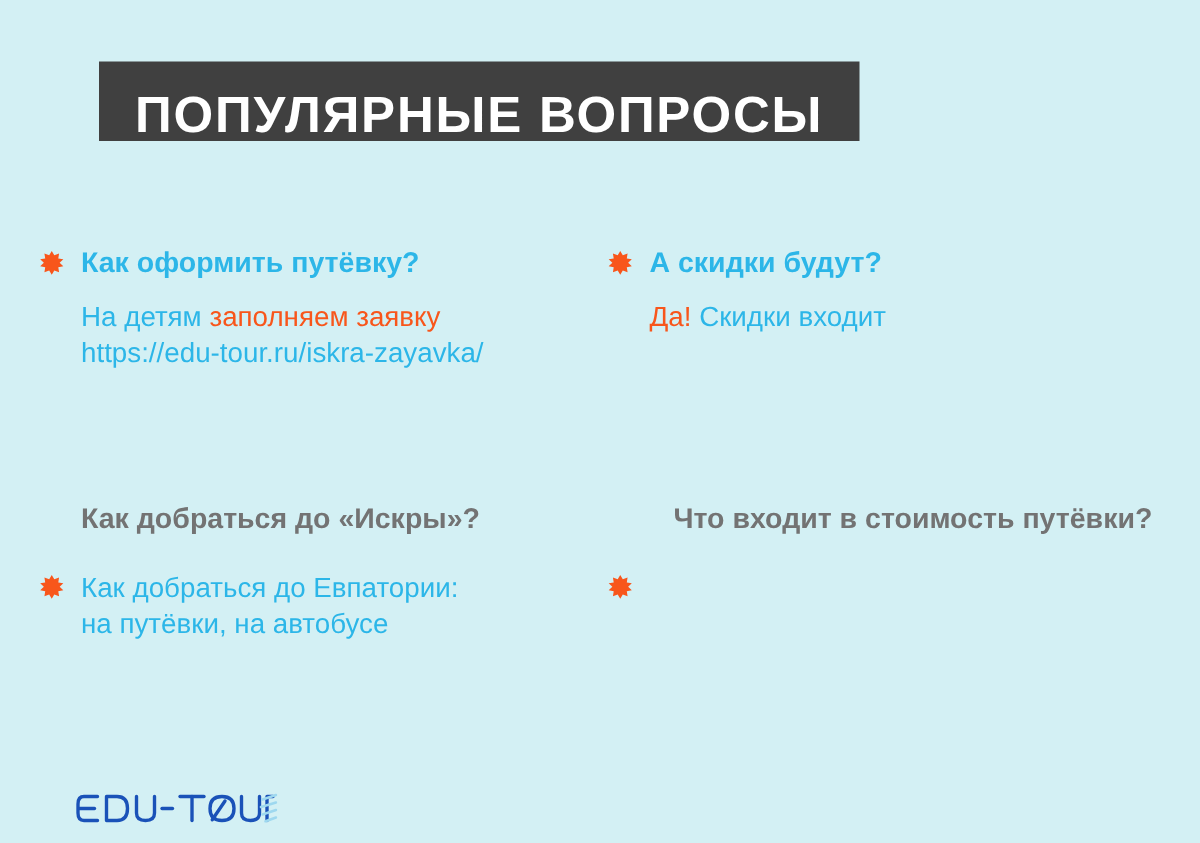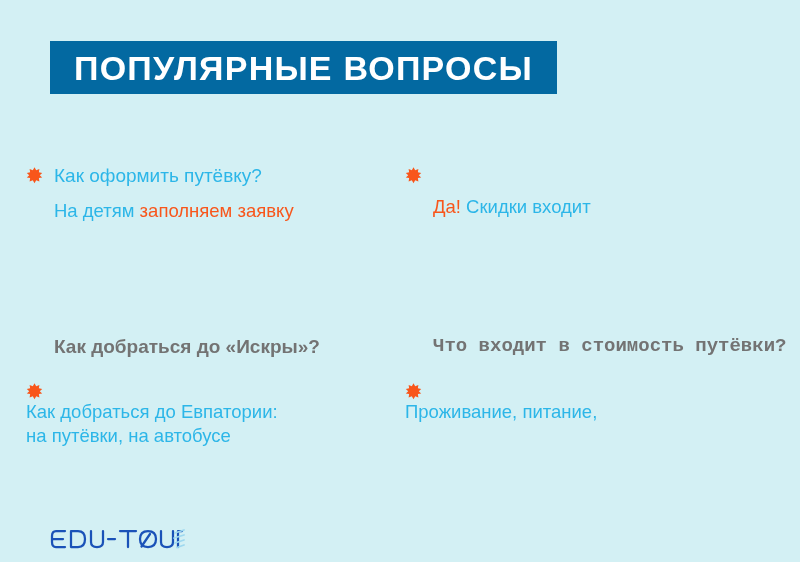--- a/index.html
+++ b/index.html
@@ -18,27 +18,27 @@
 
   .slide {
     position: absolute;
     inset: 0;
     background: #d3f0f4;
   }
 
   
   .title-banner {
     position: absolute;
-    left: 50px;
+    left: 66px;
     top: 41px;
     width: 507px;
     height: 53px;
-    background: #0369a1;
+    background: #404040;
     display: flex;
-    align-items: center;
+    align-items: flex-end;
     justify-content: center;
     box-sizing: border-box;
   }
   .title-banner .title-text {
     color: #ffffff;
     font-size: 34px;
     font-weight: bold;
     letter-spacing: 1.2px;
     line-height: 1;
     white-space: nowrap;
@@ -60,21 +60,21 @@
     width: 17px;
     height: 17px;
     margin-top: 3px;
     margin-right: 11px;
   }
   .bullet svg { display: block; }
 
   .q-text {
     color: #2cb6e8;
     font-size: 19px;
-    font-weight: normal;
+    font-weight: bold;
     line-height: 1.25;
     white-space: nowrap;
   }
 
   .a-text {
     color: #2cb6e8;
     font-size: 18.5px;
     font-weight: normal;
     line-height: 1.32;
     white-space: nowrap;
@@ -96,24 +96,24 @@
     margin-top: 11px;
   }
 
   
   #block-q1 { left: 26px;  top: 164px; }
   #block-q2 { left: 405px; top: 164px; }
   #block-q3 { left: 26px;  top: 335px; }
   #block-q4 { left: 405px; top: 335px; }
 
   #block-q3 .q-standalone { margin-left: 28px; }
-  #block-q4 .q-standalone { margin-left: 28px; font-family: Liberation Mono, monospace; }
+  #block-q4 .q-standalone { margin-left: 44px; }
 
   #block-q3 .qa-row,
-  #block-q4 .qa-row { margin-top: 21px; flex-direction: column; }
+  #block-q4 .qa-row { margin-top: 21px; }
 
   
   .logo {
     position: absolute;
     left: 50px;
     top: 526px;
     display: flex;
     align-items: center;
   }
   .logo-mark { display: block; }
@@ -131,30 +131,32 @@
     <div class="qa-row">
       <span class="bullet">
         <svg width="17" height="17" viewBox="0 0 32 32" aria-hidden="true">
           <path fill="#f8561b" d="M16 0.5l3.2 5.4 6.0-2.1-1.0 6.3 6.3 1.0-4.6 4.4 4.6 4.4-6.3 1.0 1.0 6.3-6.0-2.1L16 30.5l-3.2-5.4-6.0 2.1 1.0-6.3-6.3-1.0 4.6-4.4-4.6-4.4 6.3-1.0-1.0-6.3 6.0 2.1z"></path>
         </svg>
       </span>
       <span class="q-text">Как оформить путёвку?</span>
     </div>
     <div class="answer-indent">
       <div class="a-text"><span>На детям </span><span class="hl">заполняем заявку</span></div>
+      <div class="a-text">https://edu-tour.ru/iskra-zayavka/</div>
     </div>
   </div>
 
   <div class="qa-block" id="block-q2">
     <div class="qa-row">
       <span class="bullet">
         <svg width="17" height="17" viewBox="0 0 32 32" aria-hidden="true">
           <path fill="#f8561b" d="M16 0.5l3.2 5.4 6.0-2.1-1.0 6.3 6.3 1.0-4.6 4.4 4.6 4.4-6.3 1.0 1.0 6.3-6.0-2.1L16 30.5l-3.2-5.4-6.0 2.1 1.0-6.3-6.3-1.0 4.6-4.4-4.6-4.4 6.3-1.0-1.0-6.3 6.0 2.1z"></path>
         </svg>
       </span>
+      <span class="q-text">А скидки будут?</span>
     </div>
     <div class="answer-indent">
       <div class="a-text"><span class="hl">Да! </span><span>Скидки входит</span></div>
     </div>
   </div>
 
   <div class="qa-block" id="block-q3">
     <div class="q-standalone">Как добраться до «Искры»?</div>
     <div class="qa-row">
       <span class="bullet">
@@ -171,21 +173,20 @@
 
   <div class="qa-block" id="block-q4">
     <div class="q-standalone">Что входит в стоимость путёвки?</div>
     <div class="qa-row">
       <span class="bullet">
         <svg width="17" height="17" viewBox="0 0 32 32" aria-hidden="true">
           <path fill="#f8561b" d="M16 0.5l3.2 5.4 6.0-2.1-1.0 6.3 6.3 1.0-4.6 4.4 4.6 4.4-6.3 1.0 1.0 6.3-6.0-2.1L16 30.5l-3.2-5.4-6.0 2.1 1.0-6.3-6.3-1.0 4.6-4.4-4.6-4.4 6.3-1.0-1.0-6.3 6.0 2.1z"></path>
         </svg>
       </span>
       <div>
-        <div class="a-text">Проживание, питание,</div>
       </div>
     </div>
   </div>
 
   <div class="logo">
     <svg class="logo-mark" width="135" height="26" viewBox="0 0 270 52" aria-hidden="true">
       <g fill="none" stroke="#1a52b8" stroke-width="4.5" stroke-linecap="round" stroke-linejoin="round">
 
         <path d="M30 10 L12 10 Q4 10 4 20 L4 32 Q4 42 12 42 L30 42"></path>
         <path d="M6 26 L26 26"></path>

